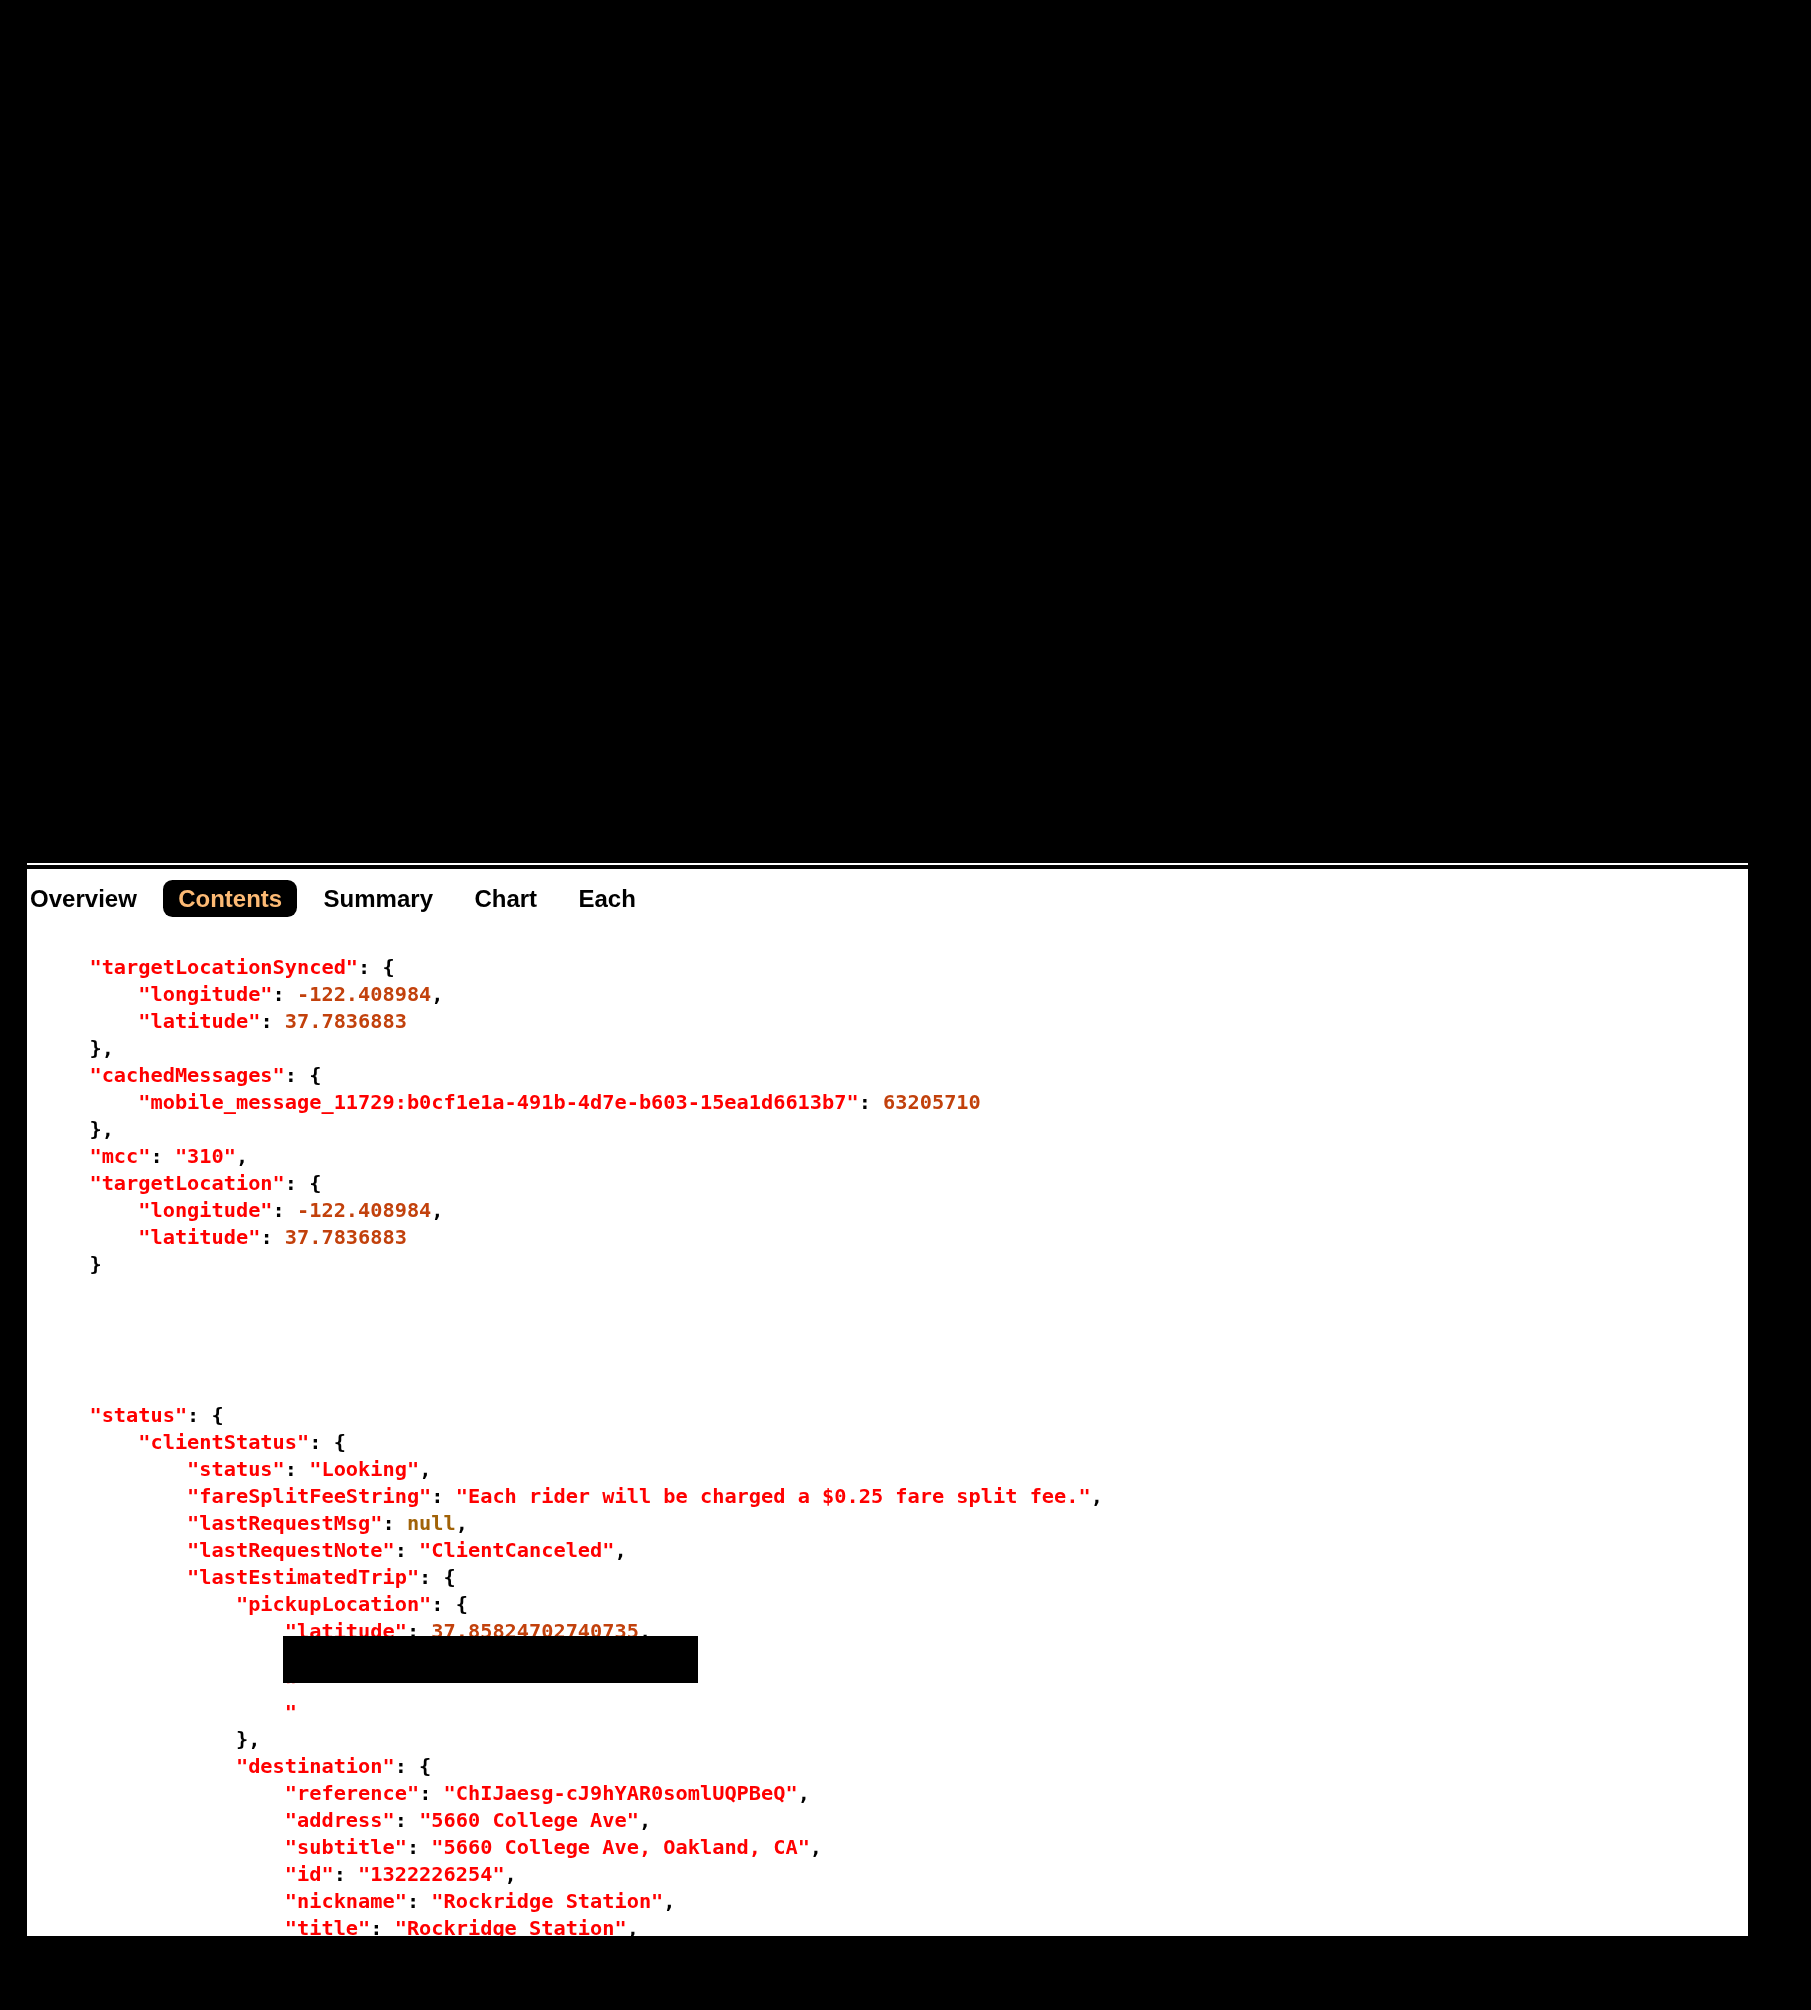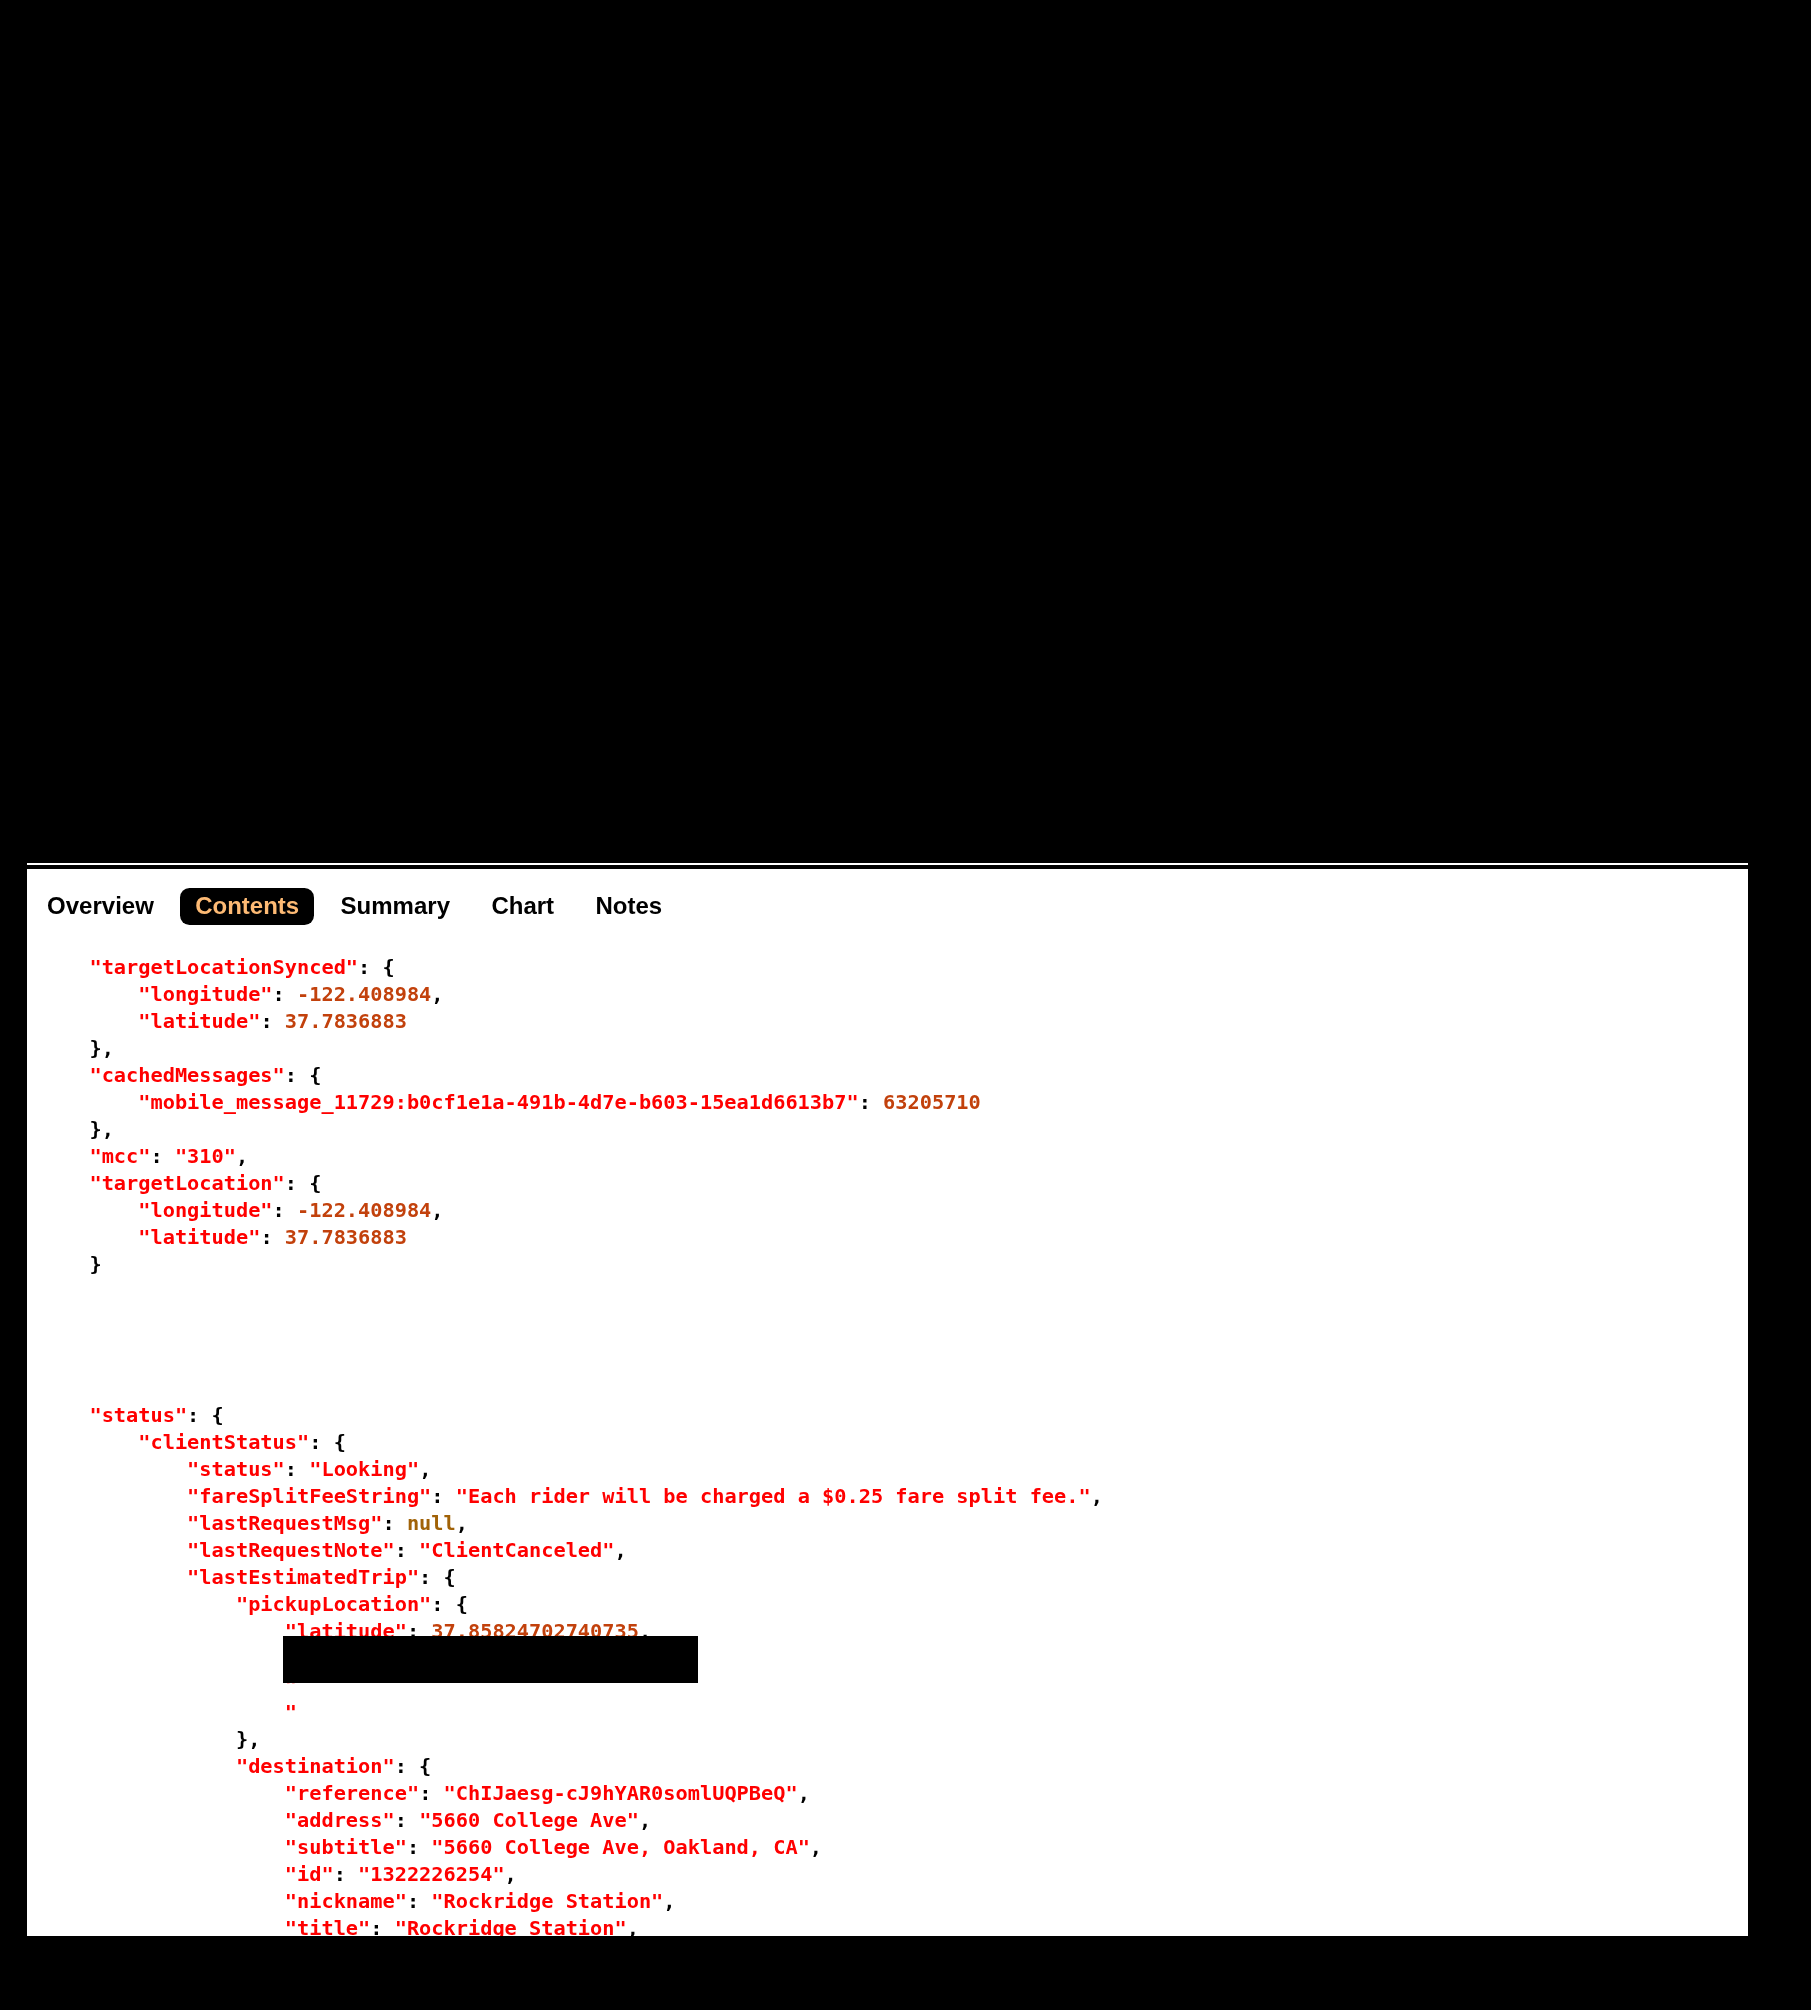--- a/index.html
+++ b/index.html
@@ -32,23 +32,23 @@
     left: 0;
     top: 1.9px;
     width: 1721px;
     height: 3.8px;
     background: #000000;
   }
 
   
   .tabbar {
     position: absolute;
-    left: 17px;
+    left: 0;
     display: flex;
-    align-items: flex-end;
+    align-items: flex-start;
     height: 45px;
     white-space: nowrap;
   }
   #tabbar-primary { top: 17px; }
   #tabbar-secondary { top: 458px; }
 
   .tab {
     font-size: 24px;
     font-weight: bold;
     color: #000000;
@@ -112,21 +112,21 @@
 
 <div id="panel">
 
   <div class="top-rule"></div>
 
   <div class="tabbar" id="tabbar-primary">
       <div class="tab"><span>Overview</span></div>
       <div class="tab selected"><span>Contents</span></div>
       <div class="tab"><span>Summary</span></div>
       <div class="tab"><span>Chart</span></div>
-      <div class="tab"><span>Notes</span></div>
+      <div class="tab"><span>Each</span></div>
     </div>
 
   <div class="json-view" id="json-primary"><div><span>    </span><span class="k">"targetLocationSynced"</span><span class="p">: {</span></div><div><span>        </span><span class="k">"longitude"</span><span class="p">: </span><span class="n">-122.408984</span><span class="p">,</span></div><div><span>        </span><span class="k">"latitude"</span><span class="p">: </span><span class="n">37.7836883</span></div><div><span>    </span><span class="p">},</span></div><div><span>    </span><span class="k">"cachedMessages"</span><span class="p">: {</span></div><div><span>        </span><span class="k">"mobile_message_11729:b0cf1e1a-491b-4d7e-b603-15ea1d6613b7"</span><span class="p">: </span><span class="n">63205710</span></div><div><span>    </span><span class="p">},</span></div><div><span>    </span><span class="k">"mcc"</span><span class="p">: </span><span class="s">"310"</span><span class="p">,</span></div><div><span>    </span><span class="k">"targetLocation"</span><span class="p">: {</span></div><div><span>        </span><span class="k">"longitude"</span><span class="p">: </span><span class="n">-122.408984</span><span class="p">,</span></div><div><span>        </span><span class="k">"latitude"</span><span class="p">: </span><span class="n">37.7836883</span></div><div><span>    </span><span class="p">}</span></div></div>
 
 
   <div class="json-view" id="json-secondary"><div><span>    </span><span class="k">"status"</span><span class="p">: {</span></div><div><span>        </span><span class="k">"clientStatus"</span><span class="p">: {</span></div><div><span>            </span><span class="k">"status"</span><span class="p">: </span><span class="s">"Looking"</span><span class="p">,</span></div><div><span>            </span><span class="k">"fareSplitFeeString"</span><span class="p">: </span><span class="s">"Each rider will be charged a $0.25 fare split fee."</span><span class="p">,</span></div><div><span>            </span><span class="k">"lastRequestMsg"</span><span class="p">: </span><span class="nul">null</span><span class="p">,</span></div><div><span>            </span><span class="k">"lastRequestNote"</span><span class="p">: </span><span class="s">"ClientCanceled"</span><span class="p">,</span></div><div><span>            </span><span class="k">"lastEstimatedTrip"</span><span class="p">: {</span></div><div><span>                </span><span class="k">"pickupLocation"</span><span class="p">: {</span></div><div><span>                    </span><span class="k">"latitude"</span><span class="p">: </span><span class="n">37.85824702740735</span><span class="p">,</span></div><div><span>                    </span><span class="k">"type"</span><span class="p">: </span><span class="s">"geocodmanual"</span><span class="p">,</span></div><div><span>                    </span><span class="k">"</span></div><div><span>                    </span><span class="k">"</span></div><div><span>                </span><span class="p">},</span></div><div><span>                </span><span class="k">"destination"</span><span class="p">: {</span></div><div><span>                    </span><span class="k">"reference"</span><span class="p">: </span><span class="s">"ChIJaesg-cJ9hYAR0somlUQPBeQ"</span><span class="p">,</span></div><div><span>                    </span><span class="k">"address"</span><span class="p">: </span><span class="s">"5660 College Ave"</span><span class="p">,</span></div><div><span>                    </span><span class="k">"subtitle"</span><span class="p">: </span><span class="s">"5660 College Ave, Oakland, CA"</span><span class="p">,</span></div><div><span>                    </span><span class="k">"id"</span><span class="p">: </span><span class="s">"1322226254"</span><span class="p">,</span></div><div><span>                    </span><span class="k">"nickname"</span><span class="p">: </span><span class="s">"Rockridge Station"</span><span class="p">,</span></div><div><span>                    </span><span class="k">"title"</span><span class="p">: </span><span class="s">"Rockridge Station"</span><span class="p">,</span></div></div>
 
   <div class="redaction" id="redaction-pickup"></div>
 
   <div id="bottom-clip"></div>

